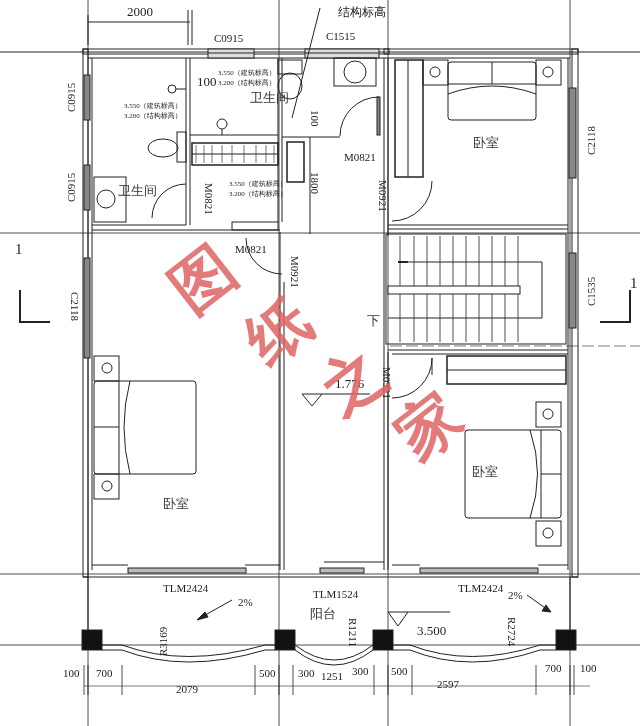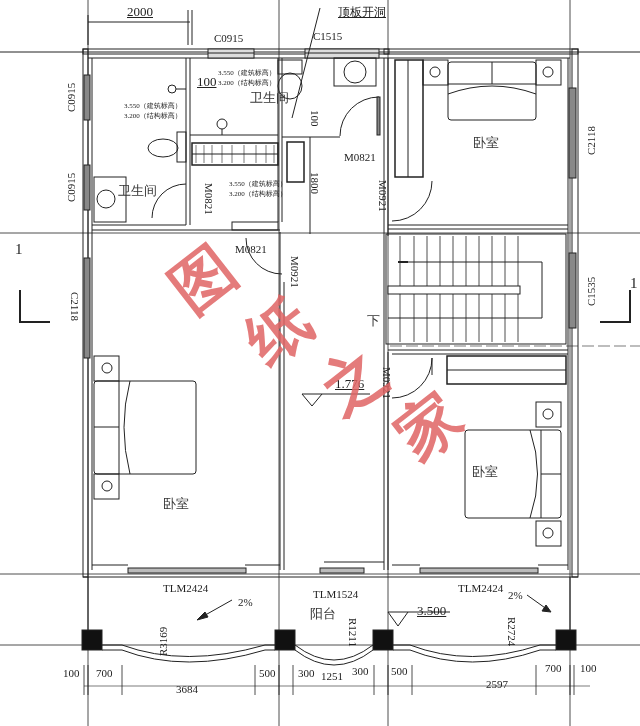--- a/index.html
+++ b/index.html
@@ -1,21 +1,21 @@
 <!DOCTYPE html>
 <html><head>
 <meta charset="utf-8">
 <style>
   html,body{margin:0;padding:0;background:#fff;}
   body{width:640px;height:726px;position:relative;overflow:hidden;font-family:"Liberation Serif","DejaVu Serif",serif;color:#222;}
   #plan{position:absolute;left:0;top:0;width:640px;height:726px;}
   .lbl{position:absolute;font-size:12px;line-height:1;white-space:nowrap;color:#222;}
   .lbl.sm{font-size:7px;}
   .lbl.md{font-size:11px;}
-  .lbl.lg{font-size:13px;text-decoration:underline;}
+  .lbl.lg{font-size:13px;}
   .lbl.room{font-size:13px;font-family:"DejaVu Sans",sans-serif;color:#333;}
   .vert{transform-origin:left top;transform:rotate(-90deg);}
   .vert90{transform-origin:left top;transform:rotate(90deg);}
   .wm{position:absolute;color:#e06464;opacity:.85;font-family:"DejaVu Serif",serif;font-size:62px;line-height:1;font-weight:bold;}
 </style>
 </head>
 <body>
 
 <svg id="plan" viewBox="0 0 640 726" xmlns="http://www.w3.org/2000/svg">
   <g stroke="#222" fill="none" stroke-width="1">
@@ -213,23 +213,23 @@
     </g>
 
     <polyline points="20,290 20,322 50,322" stroke-width="2"></polyline>
     <polyline points="630,290 630,322 600,322" stroke-width="2"></polyline>
 
     <line x1="320" y1="8" x2="292" y2="118"></line>
   </g>
 </svg>
 
 <div class="lbl lg" style="left:127px;top:5px">2000</div>
-<div class="lbl lg" style="left:338px;top:6px;font-family:'DejaVu Sans',sans-serif;font-size:12px">顶板开洞</div>
+<div class="lbl lg" style="left:338px;top:6px;font-family:'DejaVu Sans',sans-serif;font-size:12px">结构标高</div>
 <div class="lbl md" style="left:214px;top:33px">C0915</div>
-<div class="lbl md" style="left:313px;top:31px">C1515</div>
+<div class="lbl md" style="left:326px;top:31px">C1515</div>
 <div class="lbl md vert" style="left:66px;top:112px">C0915</div>
 <div class="lbl md vert" style="left:66px;top:202px">C0915</div>
 <div class="lbl md vert90" style="left:80px;top:292px">C2118</div>
 <div class="lbl md vert" style="left:586px;top:155px">C2118</div>
 <div class="lbl md vert" style="left:586px;top:306px">C1535</div>
 
 <div class="lbl sm" style="left:124px;top:103px">3.550（建筑标高）</div>
 <div class="lbl sm" style="left:124px;top:113px">3.200（结构标高）</div>
 <div class="lbl lg" style="left:197px;top:75px">100</div>
 <div class="lbl sm" style="left:218px;top:70px">3.550（建筑标高）</div>
@@ -254,33 +254,33 @@
 <div class="lbl md vert90" style="left:392px;top:367px">M0921</div>
 <div class="lbl room" style="left:163px;top:497px">卧室</div>
 <div class="lbl room" style="left:472px;top:465px">卧室</div>
 
 <div class="lbl md" style="left:163px;top:583px">TLM2424</div>
 <div class="lbl md" style="left:238px;top:597px">2%</div>
 <div class="lbl md" style="left:313px;top:589px">TLM1524</div>
 <div class="lbl room" style="left:310px;top:607px">阳台</div>
 <div class="lbl md" style="left:458px;top:583px">TLM2424</div>
 <div class="lbl md" style="left:508px;top:590px">2%</div>
-<div class="lbl lg" style="left:417px;top:604px">3.500</div>
+<div class="lbl lg" style="left:417px;top:624px">3.500</div>
 <div class="lbl md vert" style="left:158px;top:656px">R3169</div>
 <div class="lbl md vert90" style="left:358px;top:618px">R1211</div>
 <div class="lbl md vert90" style="left:517px;top:617px">R2724</div>
 
 <div class="lbl md" style="left:63px;top:668px">100</div>
 <div class="lbl md" style="left:96px;top:668px">700</div>
-<div class="lbl md" style="left:176px;top:684px">3684</div>
+<div class="lbl md" style="left:176px;top:684px">2079</div>
 <div class="lbl md" style="left:259px;top:668px">500</div>
 <div class="lbl md" style="left:298px;top:668px">300</div>
 <div class="lbl md" style="left:321px;top:671px">1251</div>
 <div class="lbl md" style="left:352px;top:666px">300</div>
 <div class="lbl md" style="left:391px;top:666px">500</div>
-<div class="lbl md" style="left:486px;top:679px">2597</div>
+<div class="lbl md" style="left:437px;top:679px">2597</div>
 <div class="lbl md" style="left:545px;top:663px">700</div>
 <div class="lbl md" style="left:580px;top:663px">100</div>
 
 <div class="wm" style="left:172px;top:248px;transform:rotate(-38deg)">图</div>
 <div class="wm" style="left:248px;top:300px;transform:rotate(-38deg)">纸</div>
 <div class="wm" style="left:322px;top:350px;transform:rotate(-38deg)">之</div>
 <div class="wm" style="left:398px;top:395px;transform:rotate(-38deg)">家</div>
 
 </body></html>

